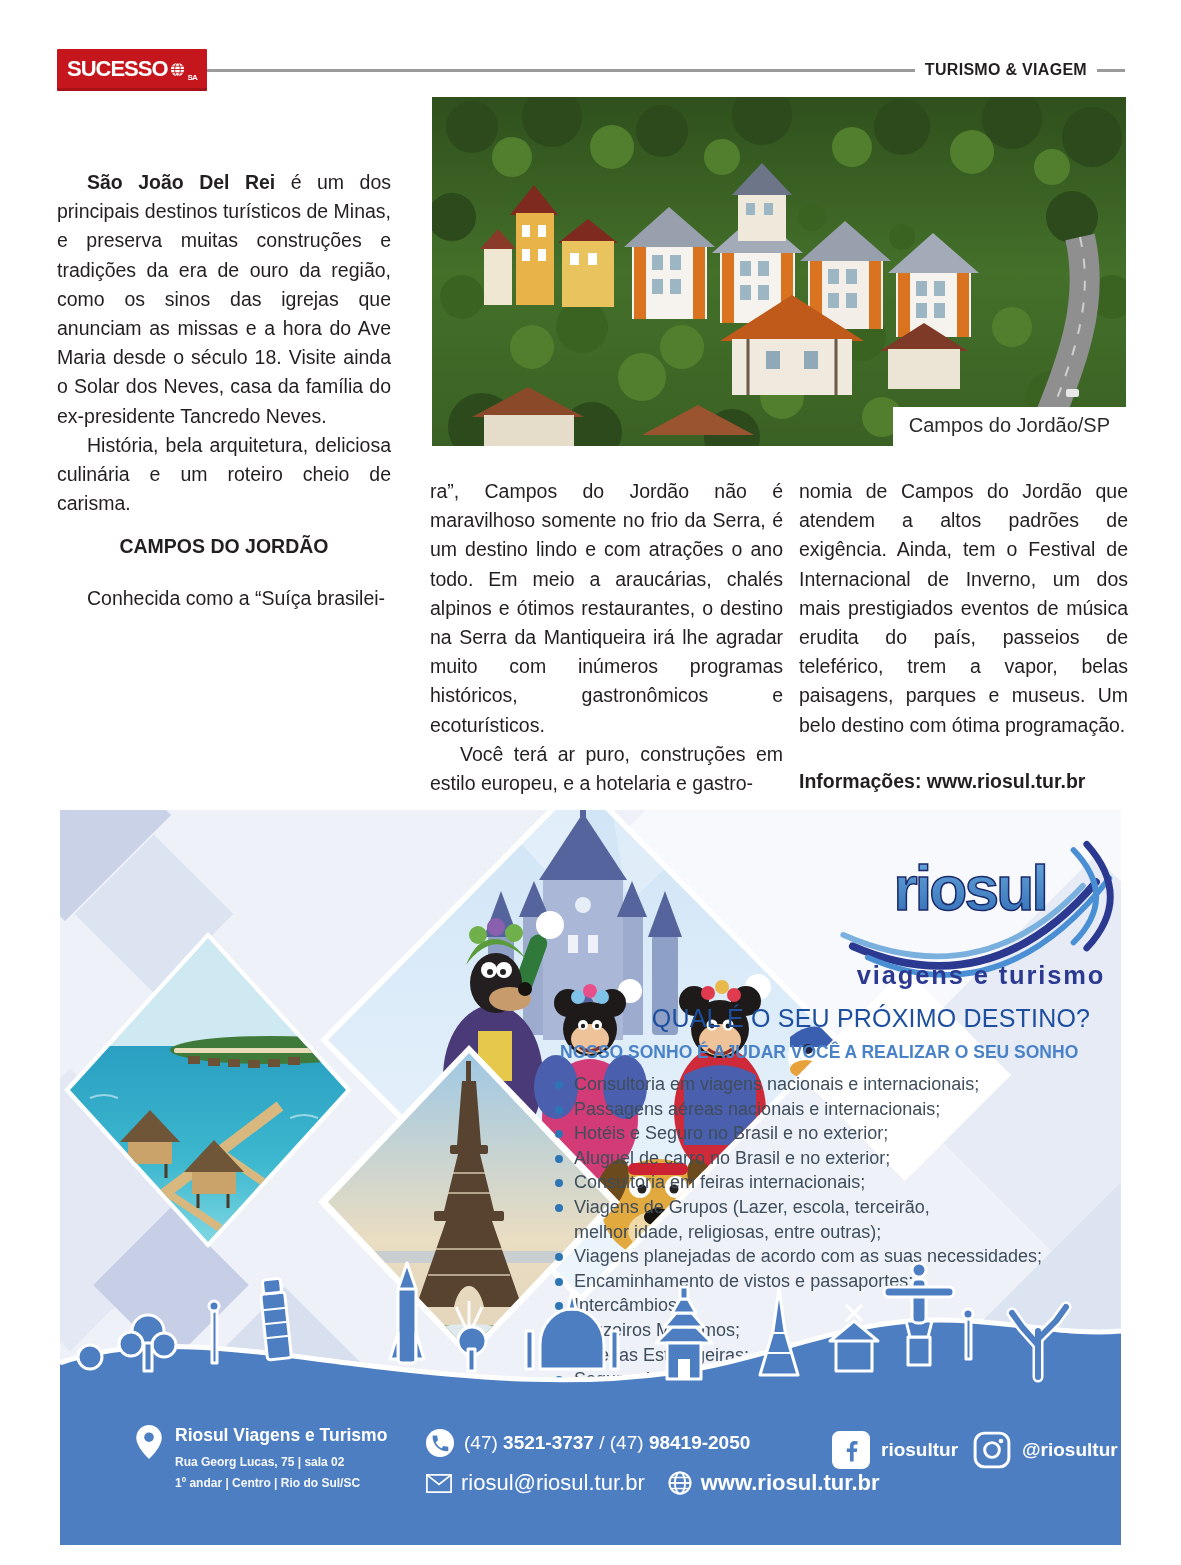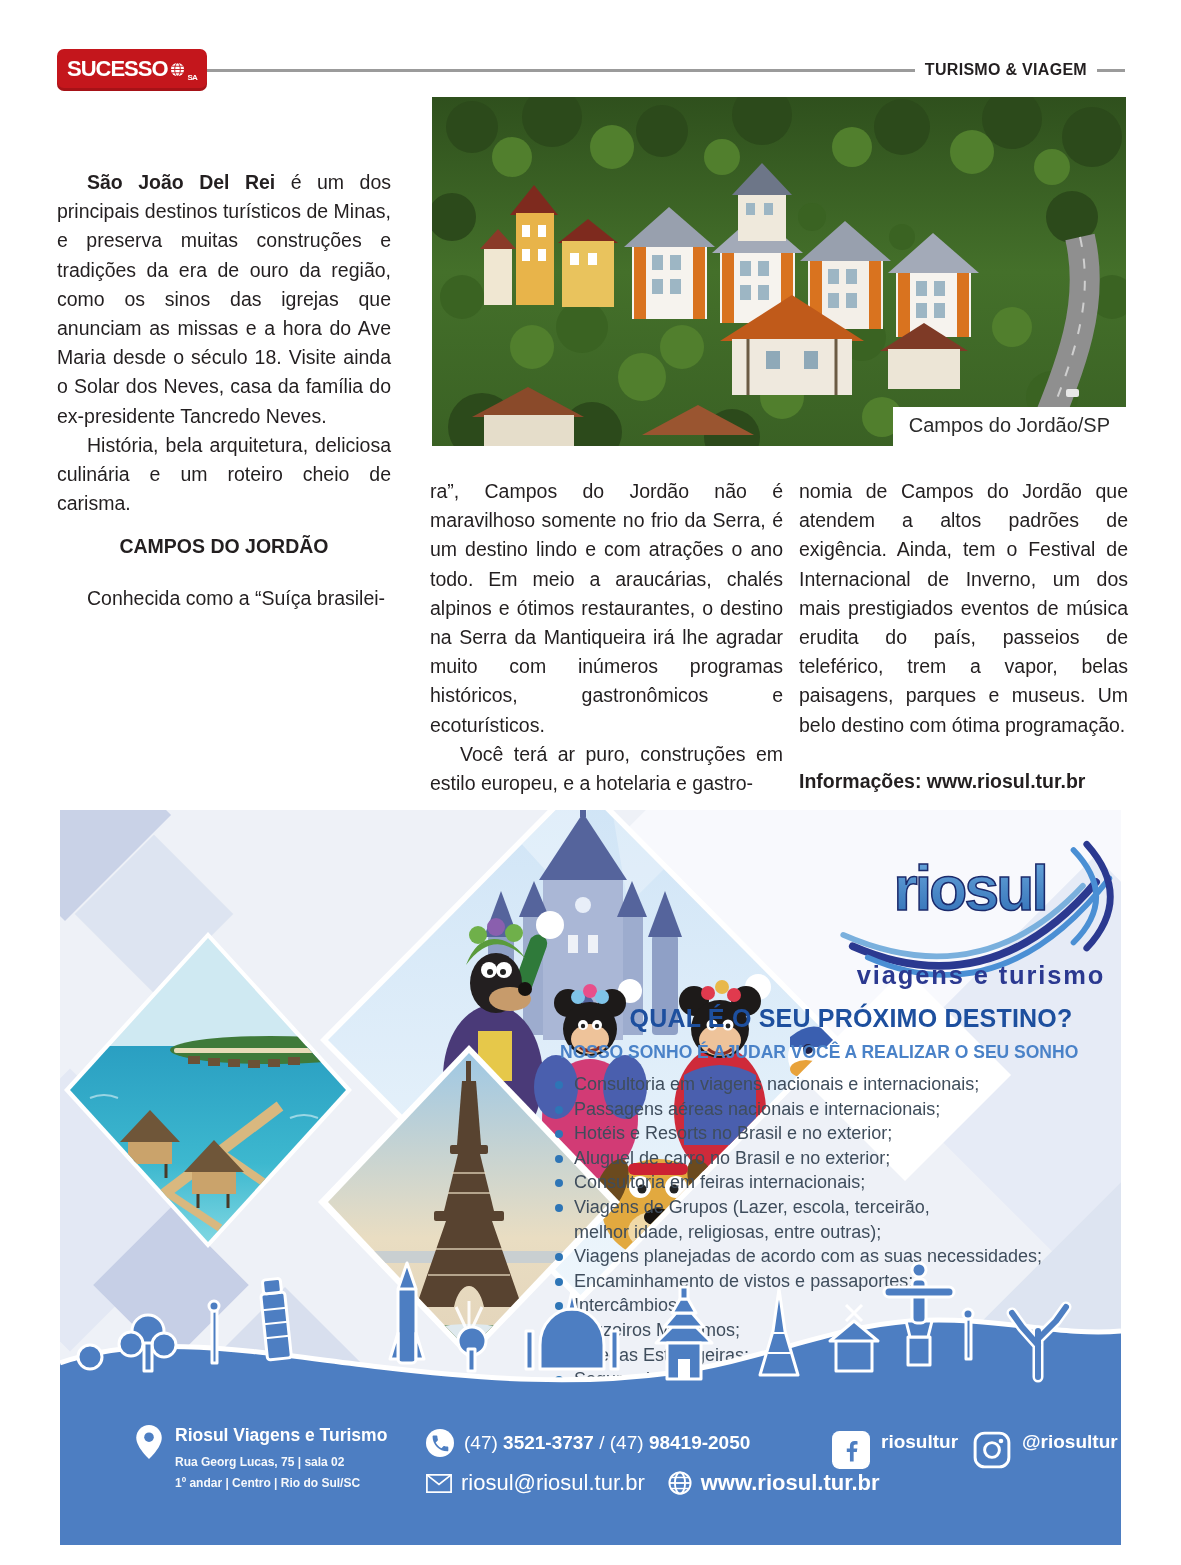--- a/index.html
+++ b/index.html
@@ -1,21 +1,21 @@
 <!DOCTYPE html>
 <html><head>
 <meta charset="utf-8">
 <style>
   html,body{margin:0;padding:0;background:#ffffff;}
   .page{position:relative;width:1181px;height:1565px;background:#ffffff;
         font-family:"Liberation Sans",sans-serif;overflow:hidden;color:#1f1f1f;}
 
   
   .header{position:absolute;left:57px;top:46px;width:1068px;height:48px;display:flex;align-items:center;}
-  .mag-logo{background:#c4161c;color:#fff;border-radius:7px;padding:7px 10px 9px 10px;
+  .mag-logo{background:#c4161c;color:#fff;border-radius:1px;padding:7px 10px 9px 10px;
             font-weight:bold;font-size:22px;letter-spacing:-1px;display:flex;align-items:center;gap:2px;
             box-shadow:inset 0 -3px 0 rgba(0,0,0,.15);}
   .mag-logo .sa{font-size:8px;align-self:flex-end;margin-left:1px;}
   .hrule{height:3px;background:#9b9b9b;flex:1;}
   .hrule.short{flex:0 0 28px;}
   .section-label{font-weight:bold;font-size:16px;color:#231f20;padding:0 10px;white-space:nowrap;letter-spacing:.3px;}
 
   
   .col{position:absolute;}
   .col p{margin:0;font-size:19.5px;line-height:29.2px;text-align:justify;color:#231f20;}
@@ -51,43 +51,43 @@
   .ph svg{display:block;width:100%;height:100%;}
   .ph-bg{background:#fff;}
   .bg-disney{left:260px;top:-33px;width:521px;height:526px;z-index:2;}
   .ph-disney{left:268px;top:-25px;width:505px;height:510px;z-index:3;}
   .bg-maldives{left:4px;top:122px;width:288px;height:316px;z-index:2;}
   .ph-maldives{left:10px;top:128px;width:276px;height:304px;z-index:3;}
   .bg-eiffel{left:258px;top:235px;width:302px;height:314px;z-index:4;}
   .ph-eiffel{left:268px;top:243px;width:282px;height:298px;z-index:4;}
 
   .ad-logo{position:absolute;left:770px;top:24px;width:302px;height:164px;z-index:5;}
-  .ad-headline{position:absolute;left:530px;top:194px;width:522px;text-align:center;
-               color:#1d4f9e;font-size:25px;font-weight:bold;z-index:5;letter-spacing:.2px;}
+  .ad-headline{position:absolute;left:550px;top:194px;width:522px;text-align:center;
+               color:#1d4f9e;font-size:25px;font-weight:normal;z-index:5;letter-spacing:.2px;}
   .ad-sub{position:absolute;left:500px;top:232px;width:572px;
           color:#4a82c8;font-size:17.5px;font-weight:bold;z-index:5;}
   .services{position:absolute;left:492px;top:262px;width:548px;margin:0;padding:0;list-style:none;z-index:5;}
   .services li{display:flex;font-size:18px;line-height:24.6px;color:#3f4d5c;}
   .blt{flex:0 0 22px;position:relative;}
   .blt::before{content:"";position:absolute;left:3px;top:9px;width:8px;height:8px;border-radius:50%;background:#2e75b6;}
   .srv{white-space:pre-line;}
 
   .skyline{position:absolute;left:0;bottom:0;width:1061px;height:310px;z-index:6;}
 
   .ad-footer{position:absolute;left:0;bottom:0;width:892px;height:120px;z-index:7;color:#fff;}
   .f-left{position:absolute;left:76px;top:0;display:flex;gap:13px;}
   .f-company{font-weight:bold;font-size:17.5px;margin-bottom:6px;}
   .f-addr{font-size:12px;line-height:21px;opacity:.95;font-weight:bold;}
   .f-mid{position:absolute;left:366px;top:4px;}
   .f-row{display:flex;align-items:center;gap:10px;}
   .f-phone{font-size:19px;}
   .f-phone b{font-weight:bold;}
   .f-row2{margin-top:13px;display:flex;align-items:center;gap:9px;font-size:22px;}
   .f-web{font-weight:bold;margin-left:10px;}
-  .f-social{position:absolute;left:772px;top:6px;display:flex;gap:15px;
+  .f-social{position:absolute;left:772px;top:6px;display:flex;align-items:center;gap:15px;
             font-weight:bold;font-size:19px;}
   .f-social .handle{margin-left:-4px;}
 </style>
 </head>
 <body>
 
 <div class="page">
 
   <div class="header">
     <div class="mag-logo">
@@ -496,21 +496,21 @@
       <li>
           <span class="blt"></span>
           <span class="srv">Consultoria em viagens nacionais e internacionais;</span>
         </li>
       <li>
           <span class="blt"></span>
           <span class="srv">Passagens aéreas nacionais e internacionais;</span>
         </li>
       <li>
           <span class="blt"></span>
-          <span class="srv">Hotéis e Resorts no Brasil e no exterior;</span>
+          <span class="srv">Hotéis e Seguro no Brasil e no exterior;</span>
         </li>
       <li>
           <span class="blt"></span>
           <span class="srv">Aluguel de carro no Brasil e no exterior;</span>
         </li>
       <li>
           <span class="blt"></span>
           <span class="srv">Consultoria em feiras internacionais;</span>
         </li>
       <li>

